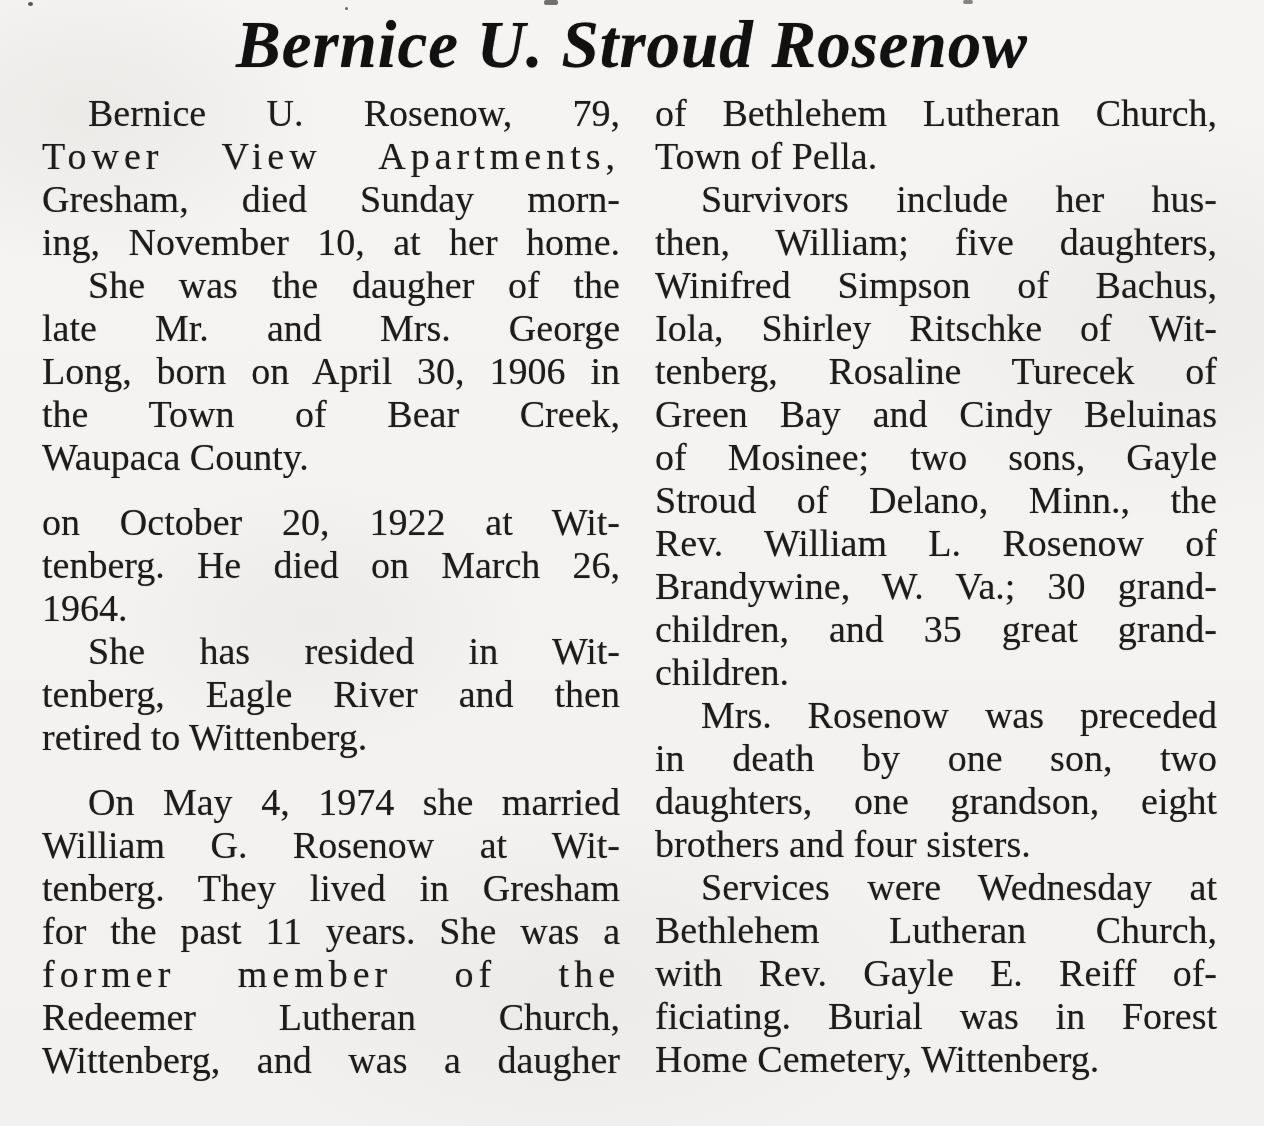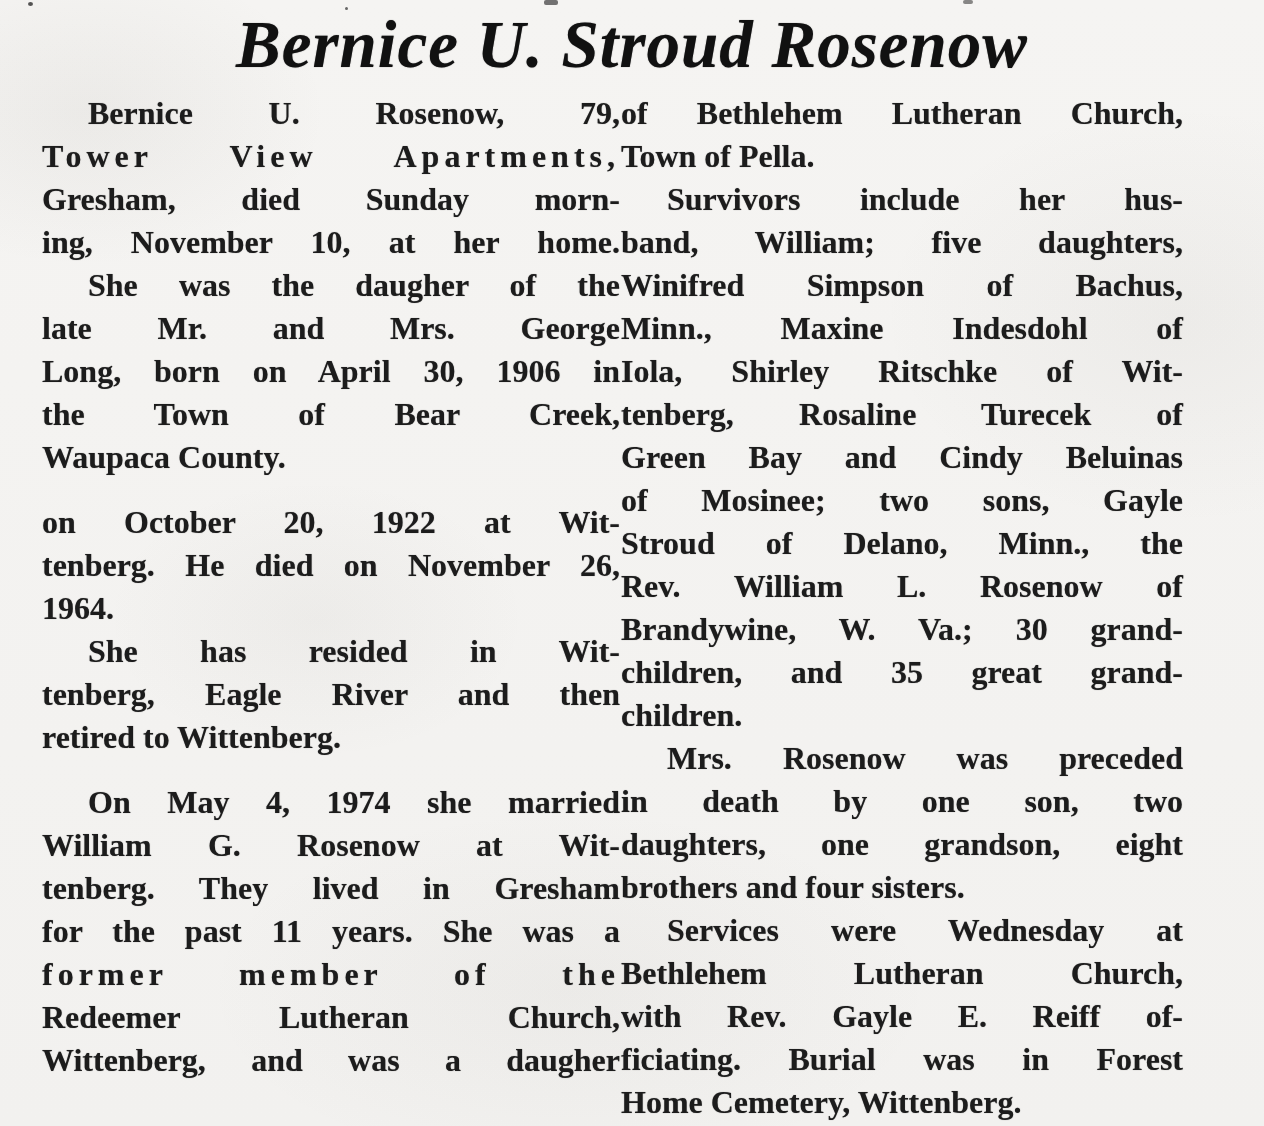--- a/index.html
+++ b/index.html
@@ -31,27 +31,26 @@
     letter-spacing:1px;
     color:#111;
     text-shadow:0 0 1px rgba(10,10,10,0.55);
   }
   .column {
     position:absolute;
     top:92px;
     text-shadow:0 0 1px rgba(15,15,15,0.45);
   }
   .col-left  { left:42px;  width:578px; }
-  .col-right { left:621px; width:562px; }
+  .col-right { left:655px; width:562px; }
   .para { margin:0; }
   .para.gap { margin-top:22px; }
   .line {
-    font-size:32px;
+    font-size:38px;
     line-height:43px;
-    font-weight:bold;
   }
   .jl { text-align:justify; text-align-last:justify; }
   .ll { text-align:right; text-align-last:left; }
   .ind { text-indent:46px; }
   .ls { letter-spacing:5px; }
   .speck { position:absolute; background:#2b2b2b; border-radius:50%; }
   .speck.s1 { left:28px;  top:2px; width:5px;  height:4px; opacity:.8; }
   .speck.s2 { left:544px; top:0;   width:14px; height:5px; border-radius:2px; opacity:.65; }
   .speck.s3 { left:963px; top:0;   width:10px; height:4px; border-radius:2px; opacity:.55; }
   .speck.s4 { left:345px; top:7px; width:3px;  height:3px; opacity:.7; }
@@ -76,21 +75,21 @@
       </div>
       <div class="para">
         <div class="line jl ind">She was the daugher of the</div>
         <div class="line jl">late Mr. and Mrs. George</div>
         <div class="line jl">Long, born on April 30, 1906 in</div>
         <div class="line jl">the Town of Bear Creek,</div>
         <div class="line ll">Waupaca County.</div>
       </div>
       <div class="para gap">
         <div class="line jl">on October 20, 1922 at Wit-</div>
-        <div class="line jl">tenberg. He died on November 26,</div>
+        <div class="line jl">tenberg. He died on March 26,</div>
         <div class="line ll">1964.</div>
       </div>
       <div class="para">
         <div class="line jl ind">She has resided in Wit-</div>
         <div class="line jl">tenberg, Eagle River and then</div>
         <div class="line ll">retired to Wittenberg.</div>
       </div>
       <div class="para gap">
         <div class="line jl ind">On May 4, 1974 she married</div>
         <div class="line jl">William G. Rosenow at Wit-</div>
@@ -102,23 +101,22 @@
       </div>
     </div>
 
   <div class="column col-right">
       <div class="para">
         <div class="line jl">of Bethlehem Lutheran Church,</div>
         <div class="line ll">Town of Pella.</div>
       </div>
       <div class="para">
         <div class="line jl ind">Survivors include her hus-</div>
-        <div class="line jl">band, William; five daughters,</div>
+        <div class="line jl">then, William; five daughters,</div>
         <div class="line jl">Winifred Simpson of Bachus,</div>
-        <div class="line jl">Minn., Maxine Indesdohl of</div>
         <div class="line jl">Iola, Shirley Ritschke of Wit-</div>
         <div class="line jl">tenberg, Rosaline Turecek of</div>
         <div class="line jl">Green Bay and Cindy Beluinas</div>
         <div class="line jl">of Mosinee; two sons, Gayle</div>
         <div class="line jl">Stroud of Delano, Minn., the</div>
         <div class="line jl">Rev. William L. Rosenow of</div>
         <div class="line jl">Brandywine, W. Va.; 30 grand-</div>
         <div class="line jl">children, and 35 great grand-</div>
         <div class="line ll">children.</div>
       </div>

